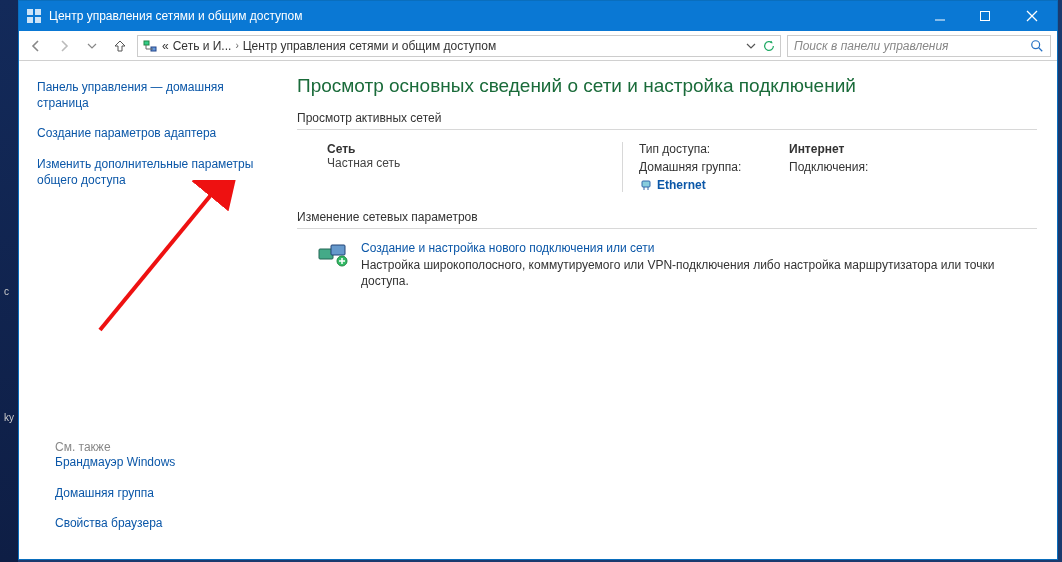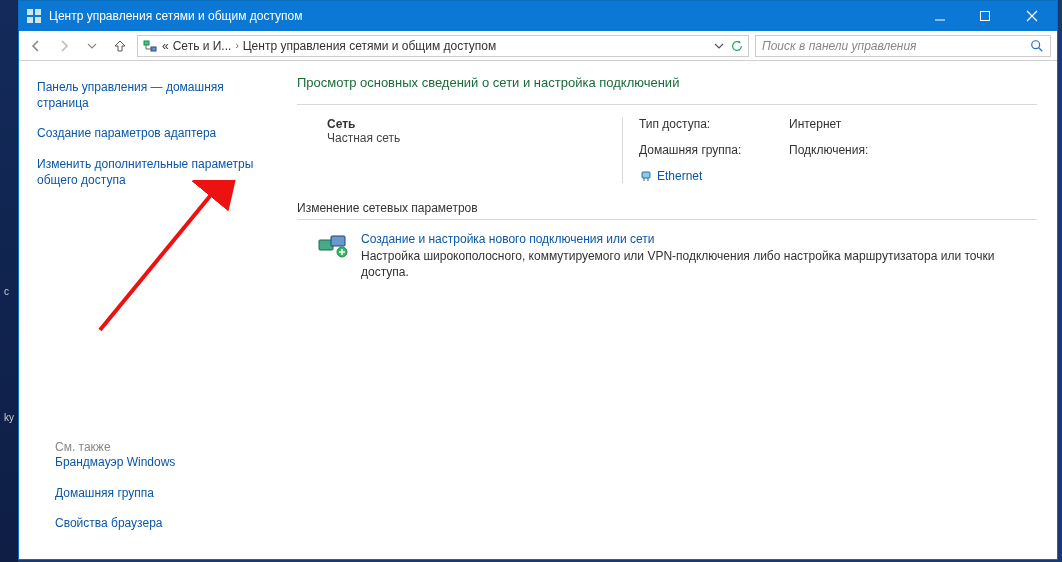--- a/index.html
+++ b/index.html
@@ -12,41 +12,41 @@
     .win-btn { width: 45px; height: 30px; display: flex; align-items: center; justify-content: center; color: #fff; }
     .win-btn svg { width: 12px; height: 12px; }
     .close-btn { width: 50px; }
     .navbar { height: 30px; border-bottom: 1px solid #d0d0d0; display: flex; align-items: center; padding: 0 6px; gap: 6px; font-size: 12px; color: #333; }
     .nav-arrow { width: 22px; height: 22px; display: flex; align-items: center; justify-content: center; color: #888; }
     .nav-arrow.enabled { color: #1a4f9c; }
     .breadcrumb { flex: 1; height: 22px; border: 1px solid #ccc; display: flex; align-items: center; padding: 0 4px; gap: 4px; font-size: 12px; }
     .breadcrumb .bc-icon { width: 16px; height: 16px; display:flex; align-items:center; justify-content:center; }
     .breadcrumb .bc-sep { color: #666; font-size: 10px; }
     .breadcrumb .bc-dd { margin-left: auto; display:flex; gap:6px; align-items:center; color:#555;}
-    .search-box { width: 296px; height: 22px; border: 1px solid #ccc; display: flex; align-items: center; padding: 0 6px; font-size: 12px; color: #888; }
+    .search-box { width: 264px; height: 22px; border: 1px solid #ccc; display: flex; align-items: center; padding: 0 6px; font-size: 12px; color: #888; }
     .search-box input { border: none; outline: none; flex: 1; font-size: 12px; font-style: italic; color: #888; }
     .search-box input::placeholder { font-style: italic; color: #888; }
     .body-area { flex: 1; display: flex; }
     .sidebar { width: 250px; padding: 18px 10px 10px 18px; font-size: 12px; }
     .sidebar a { color: #0b57a8; text-decoration: none; display: block; margin-bottom: 14px; line-height: 1.35; }
     .sidebar .see-also-label { color: #888; font-size: 12px; }
     .sidebar .see-also { position: absolute; bottom: 14px; left: 36px; width: 220px; }
     .main { flex: 1; padding: 14px 20px 10px 28px; font-size: 12px; color: #333; }
-    .main h1 { font-size: 13px; font-weight: 400; color: #1a6b3a; margin-bottom: 14px; }
+    .main h1 { font-size: 19px; font-weight: 400; color: #1a6b3a; margin-bottom: 14px; }
     .section-label { font-size: 12px; color: #333; margin-bottom: 4px; }
     .section-hr { border: none; border-top: 1px solid #d8d8d8; margin: 2px 0 12px 0; }
     .net-row { display: flex; margin-bottom: 18px; }
     .net-left { width: 325px; padding-left: 30px; }
     .net-name { font-weight: bold; font-size: 12px; }
     .net-type { font-size: 12px; color: #444; }
     .net-right { flex: 1; border-left: 1px solid #d8d8d8; padding-left: 16px; }
-    .net-grid { display: grid; grid-template-columns: 150px 1fr; row-gap: 12px; font-size: 12px; }
+    .net-grid { display: grid; grid-template-columns: 150px 1fr; row-gap: 4px; font-size: 12px; }
     .net-grid .lbl { color: #333; }
     .net-grid .val a { color: #0b57a8; text-decoration: none; }
-    .net-grid .val { color: #333; }
+    .net-grid .val { color: #333; font-weight: bold; }
     .eth-icon { display:inline-block; width:14px; height:14px; vertical-align: -3px; margin-right:4px; }
     .change-item { display: flex; gap: 12px; margin-bottom: 16px; padding-left: 20px; }
     .change-icon { width: 32px; height: 28px; flex-shrink:0; display:flex; align-items:center; justify-content:center; }
     .change-text a { color: #0b57a8; text-decoration: none; font-size: 12px; }
     .change-text .desc { color: #333; font-size: 12px; margin-top: 2px; line-height: 1.35; }
     .arrow-annotation { position: absolute; pointer-events: none; }
     .left-strip { position: absolute; left:0; top:0; width:18px; height:562px; background: linear-gradient(#132a5a,#0e1e45); }
     .left-letter { color:#ccc; font-size:10px; position:absolute; left:4px; }
   </style>
 </head>
@@ -152,20 +152,21 @@
         <div class="see-also-label">См. также</div>
         <a href="#">Брандмауэр Windows</a>
         <a href="#">Домашняя группа</a>
         <a href="#">Свойства браузера</a>
       </div>
     </div>
 
     <div class="main">
       <h1>Просмотр основных сведений о сети и настройка подключений</h1>
 
+      <div class="section-label">Просмотр активных сетей</div>
       <hr class="section-hr">
 
       <div class="net-row">
         <div class="net-left">
           <div class="net-name">Сеть</div>
           <div class="net-type">Частная сеть</div>
         </div>
         <div class="net-right">
           <div class="net-grid">
             <div class="lbl">Тип доступа:</div>

